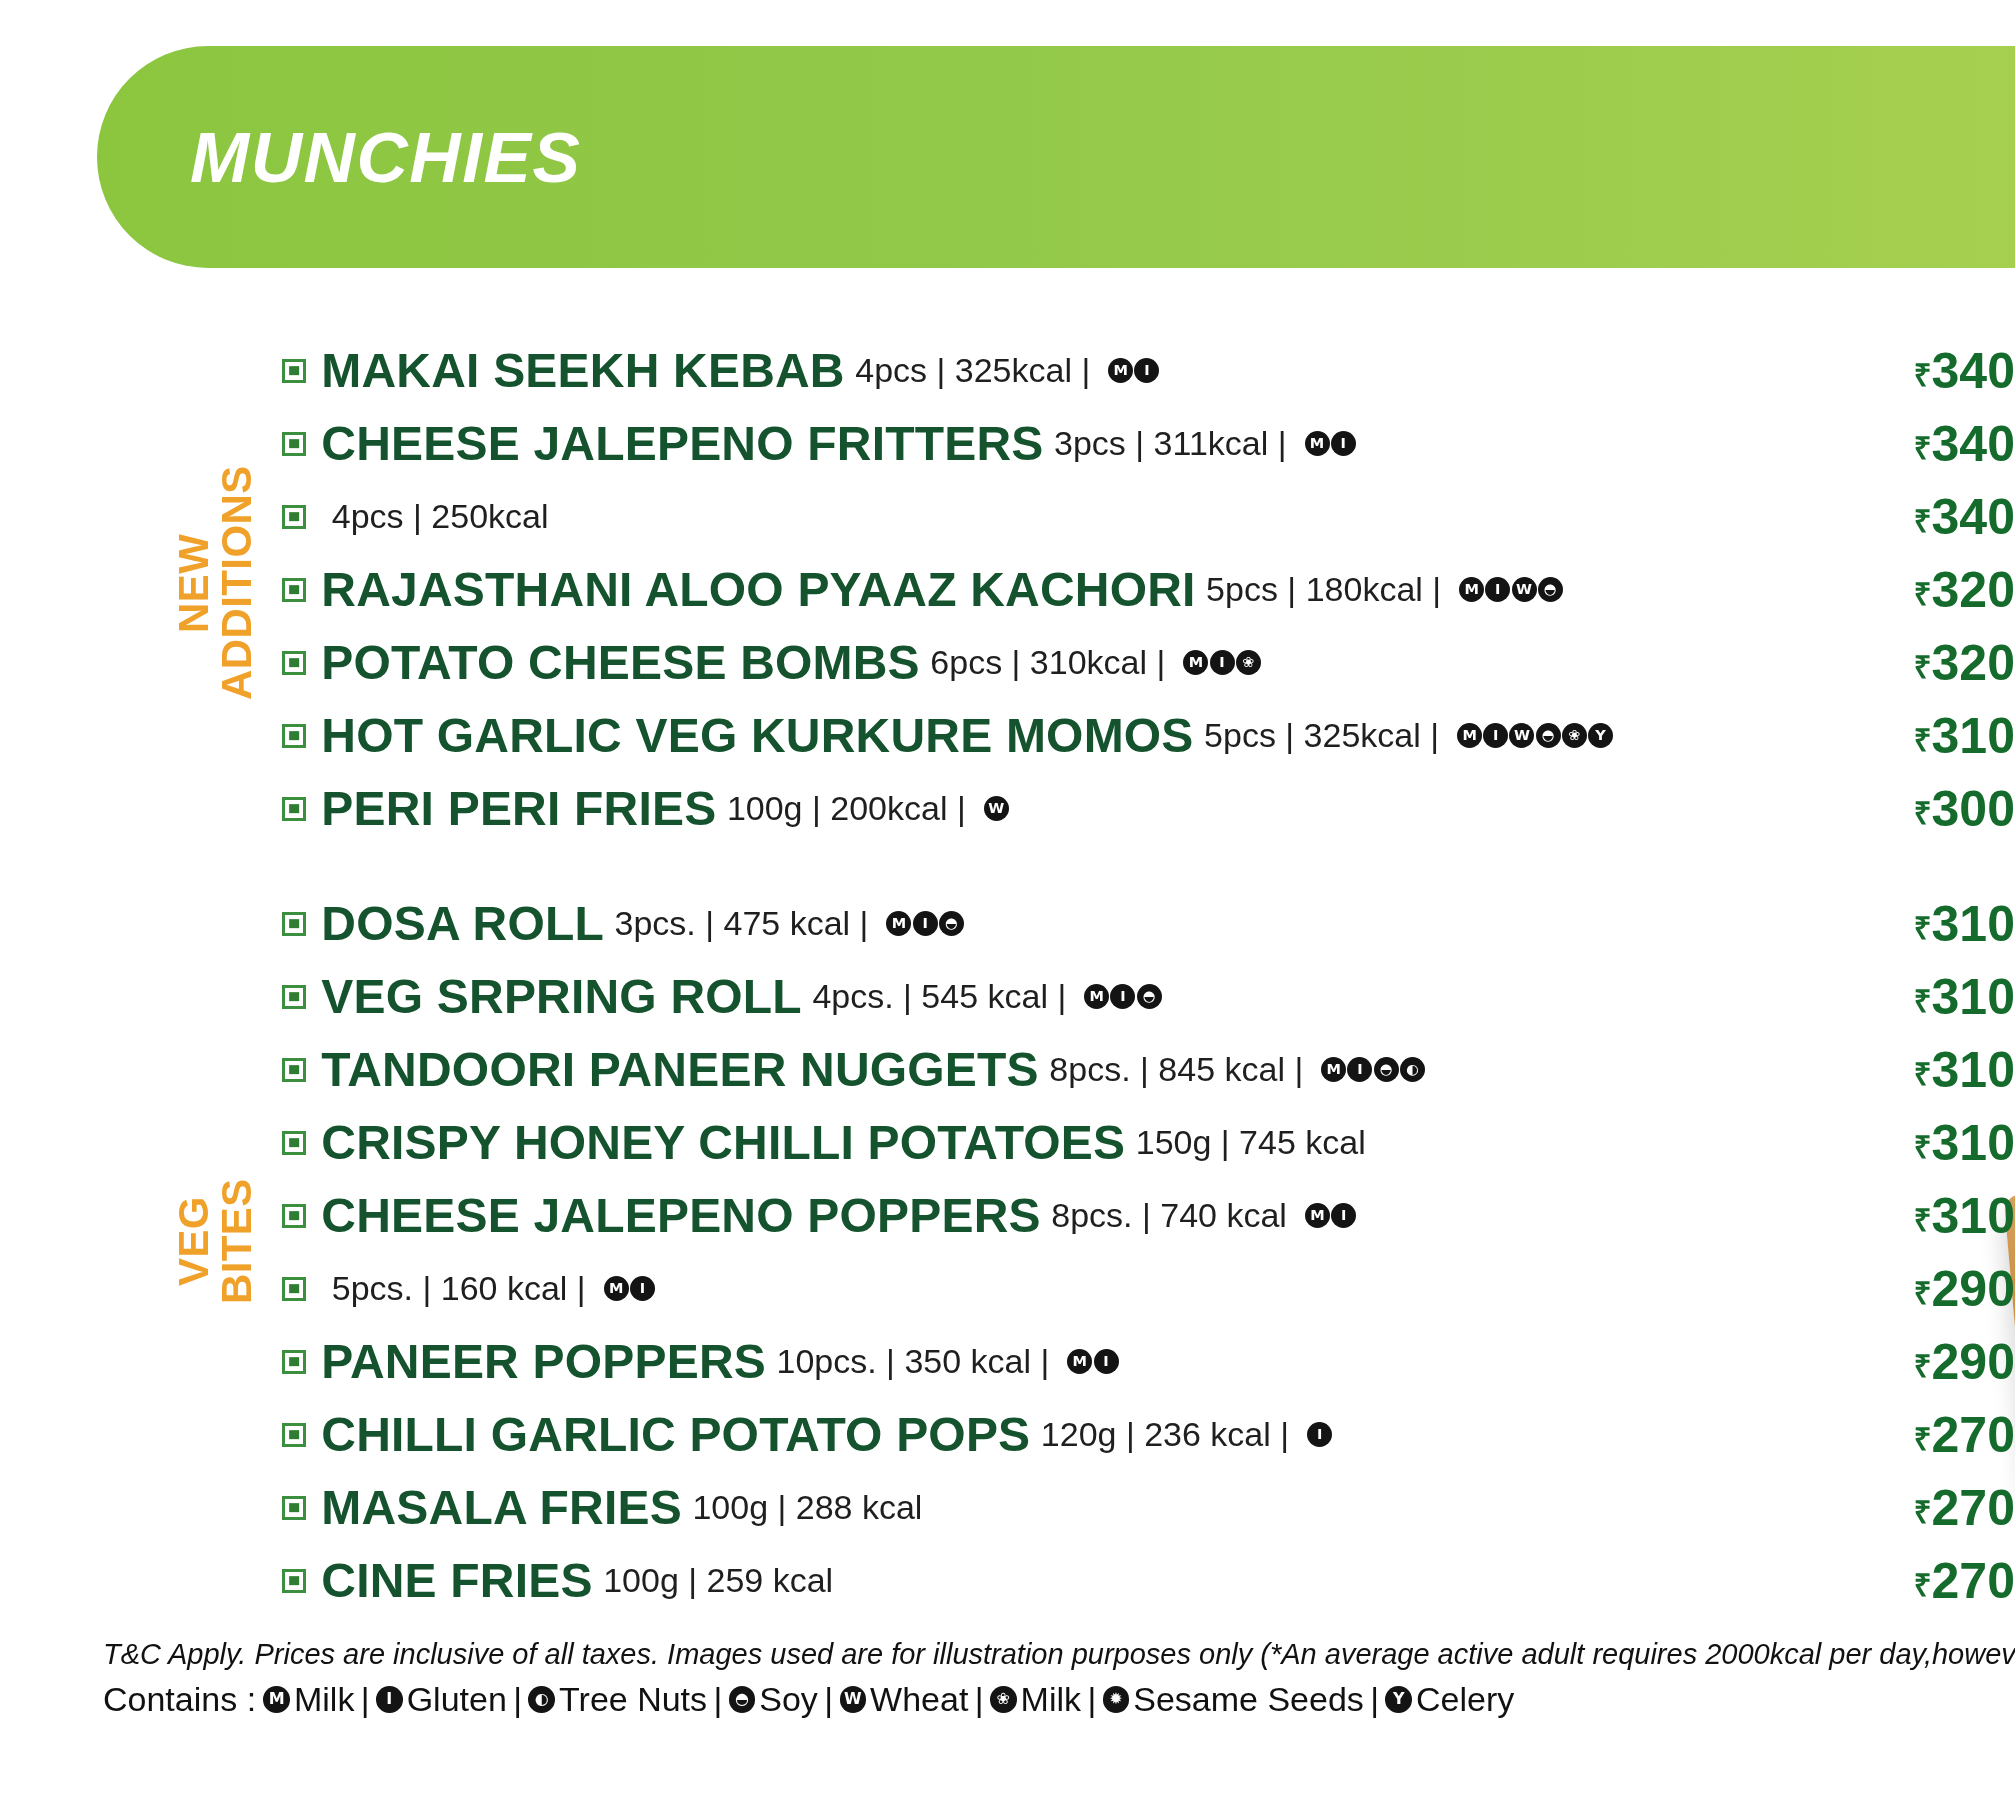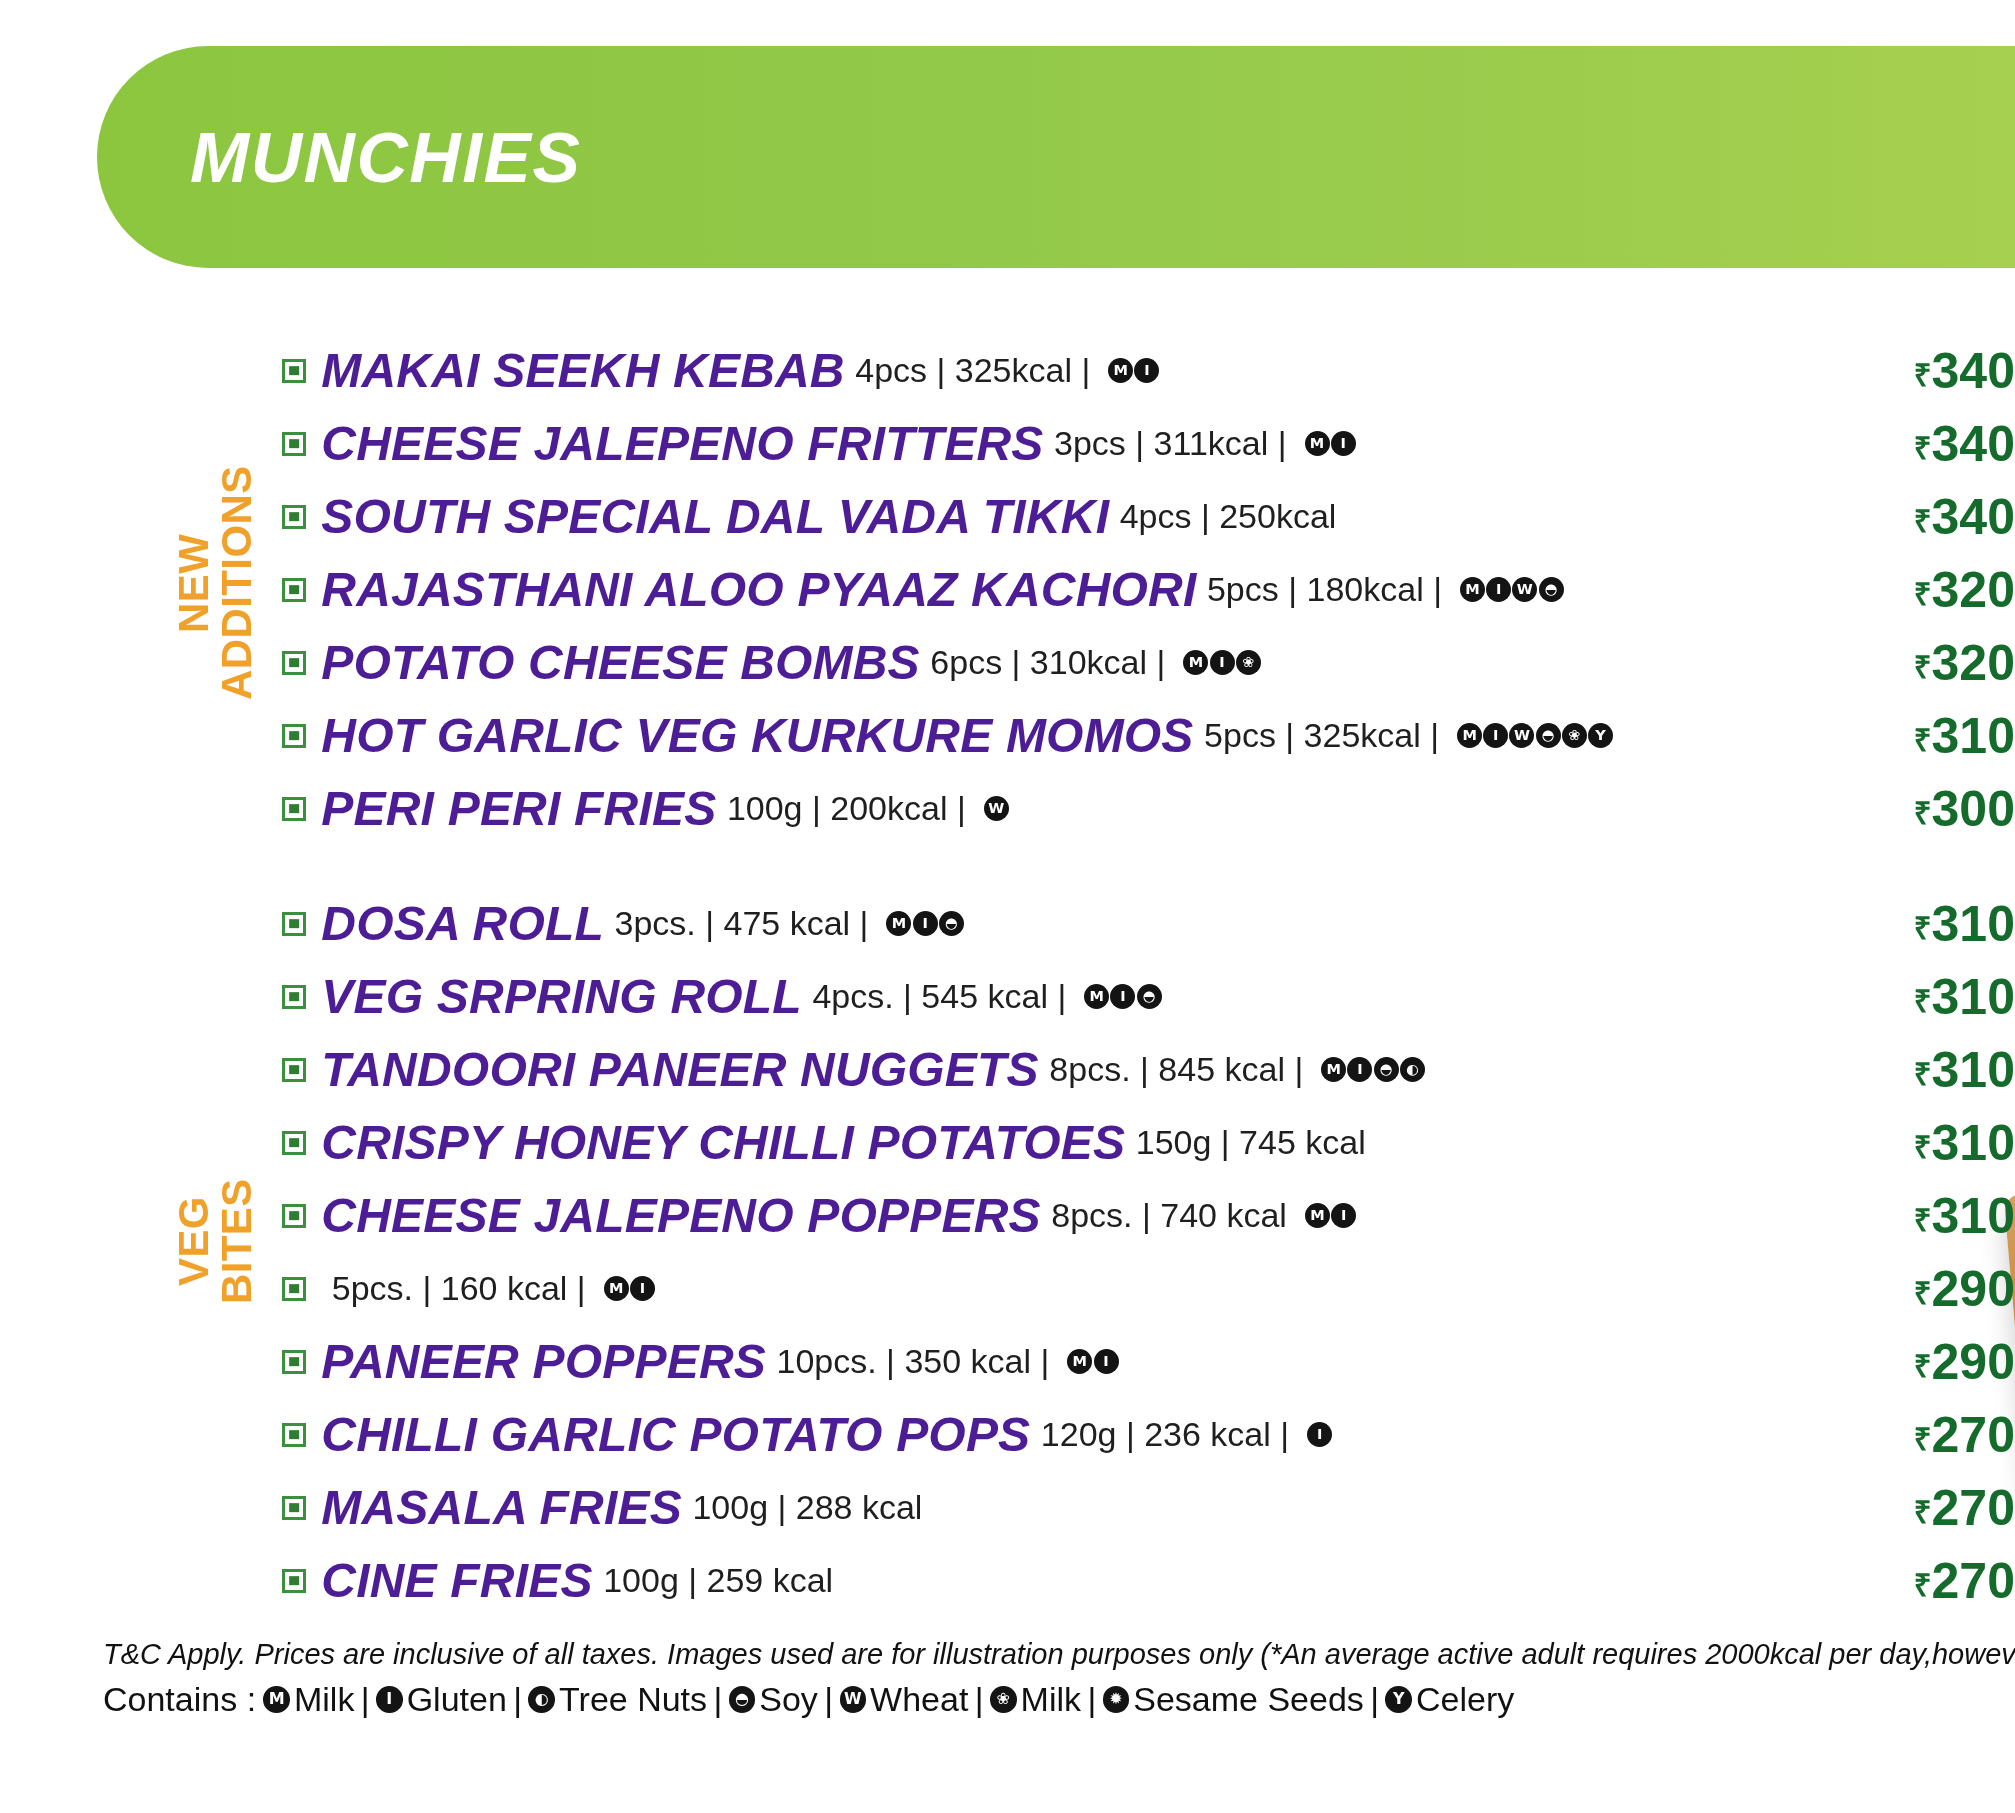--- a/index.html
+++ b/index.html
@@ -70,26 +70,25 @@
   }
   .bullet::after {
     content: "";
     position: absolute;
     left: 50%; top: 50%;
     transform: translate(-50%,-50%);
     width: 9.7px; height: 9.7px;
     background: #2e7d32;
   }
   .item-name {
-    color: #4c1d95;
+    color: #14532d;
     font-weight: bold;
     font-size: 48px;
     letter-spacing: 0.2px;
     white-space: nowrap;
-    font-style: italic;
   }
   .item-meta {
     color: #1f1f1f;
     font-size: 34px;
     margin-left: 10.5px;
     white-space: nowrap;
     display: flex;
     align-items: center;
     gap: 14px;
   }
@@ -190,21 +189,20 @@
           <span class="meta-text">3pcs | 311kcal | </span>
           <span class="allergen-run">
             <span class="ic small">M</span>
             <span class="ic small">I</span>
           </span>
         </span>
         <span class="price"><span class="rs">₹</span><span>340</span></span>
       </div>
       <div class="row">
         <span class="bullet"></span>
-        <span class="item-name">SOUTH SPECIAL DAL VADA TIKKI</span>
         <span class="item-meta">
           <span class="meta-text">4pcs | 250kcal</span>
           <span class="allergen-run"></span>
         </span>
         <span class="price"><span class="rs">₹</span><span>340</span></span>
       </div>
       <div class="row">
         <span class="bullet"></span>
         <span class="item-name">RAJASTHANI ALOO PYAAZ KACHORI</span>
         <span class="item-meta">

